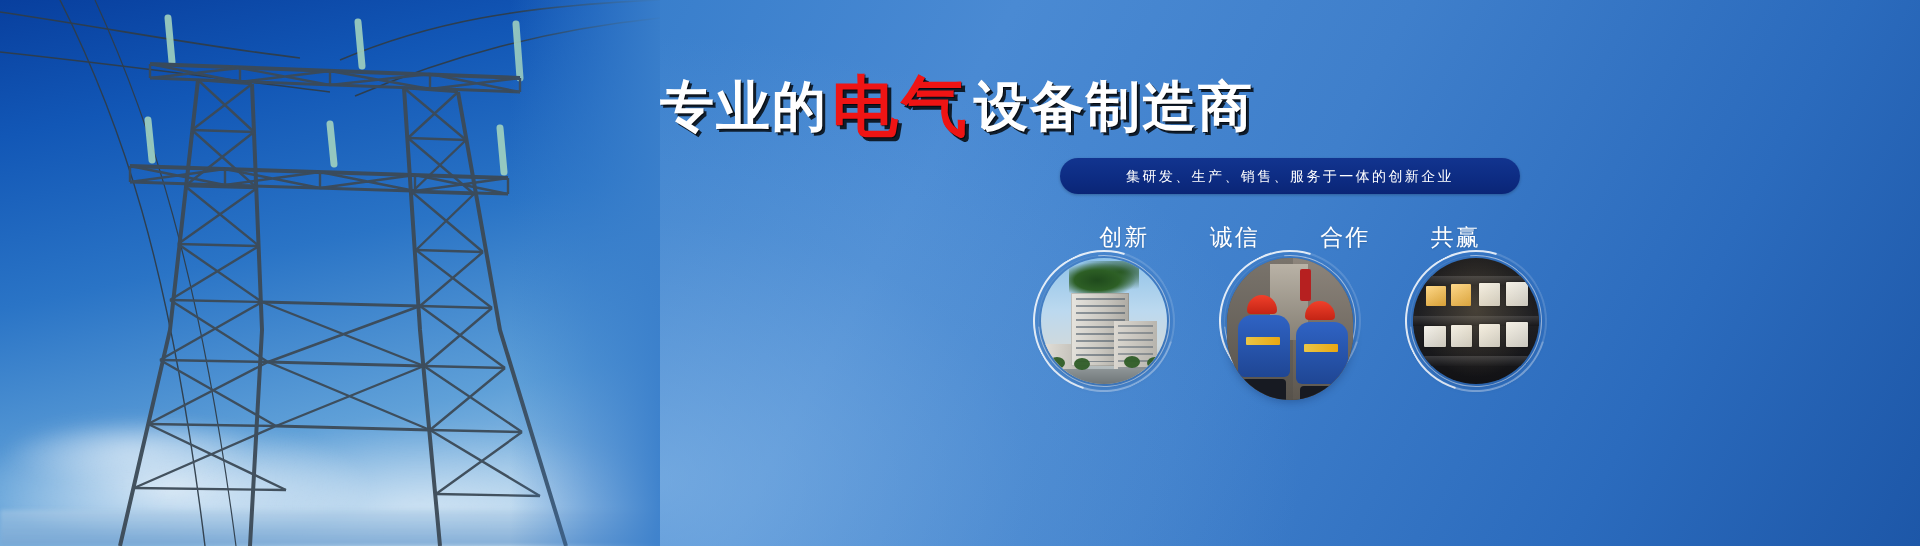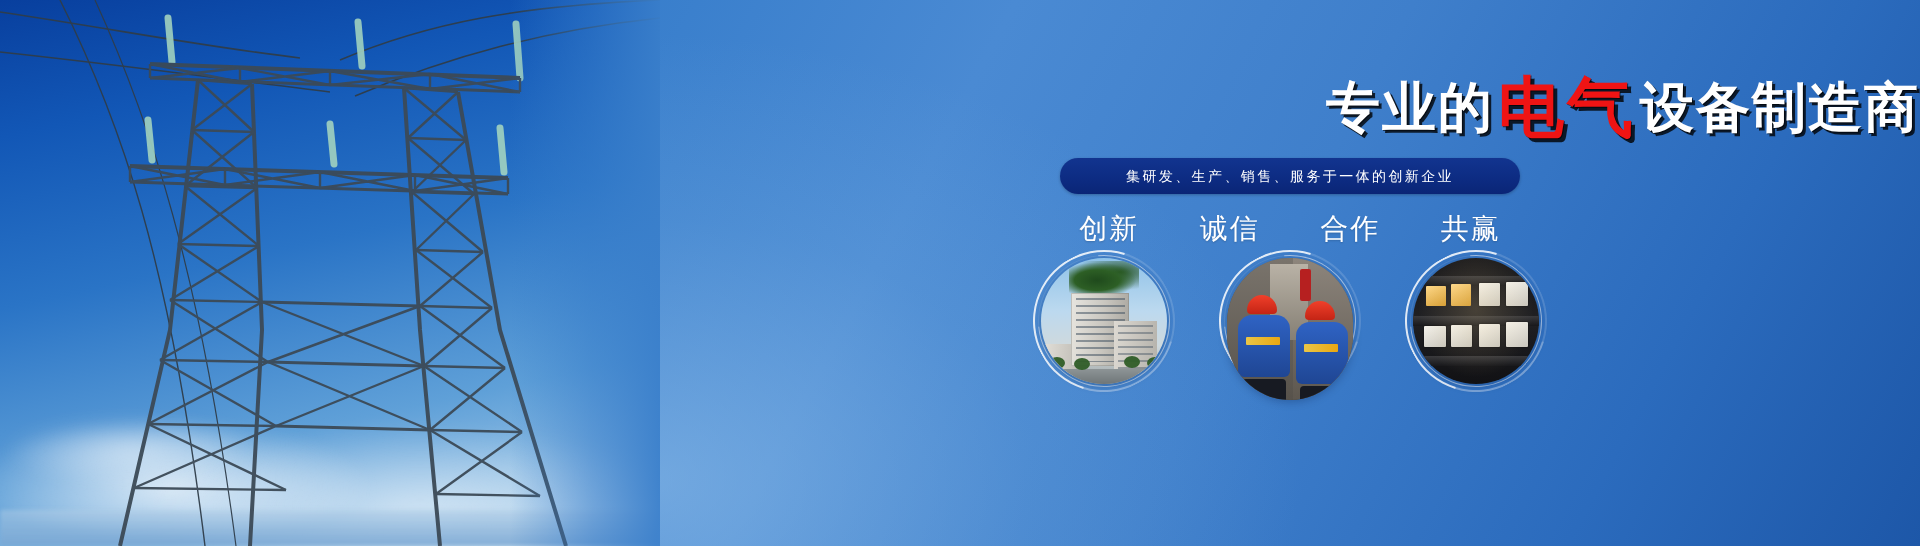--- a/index.html
+++ b/index.html
@@ -31,23 +31,24 @@
   .cloudC{position:absolute;left:0px;bottom:60px;width:260px;height:70px;border-radius:50%;
     background:radial-gradient(ellipse at 50% 50%, rgba(255,255,255,.5), rgba(255,255,255,0) 70%);filter:blur(8px);}
   .ground{position:absolute;left:0;bottom:0;width:660px;height:36px;
     background:linear-gradient(180deg, rgba(175,205,230,.55), rgba(120,165,210,.85));filter:blur(2px);}
   .pylon{position:absolute;left:0;top:0;width:660px;height:546px;}
 
   
   .content{position:absolute;left:660px;top:0;width:1260px;height:546px;}
 
   .headline{
-    position:absolute; left:0; right:0; top:74px; text-align:right;
+    position:absolute; left:0; right:0; top:74px; text-align:left;
     font-size:54px; font-weight:bold; letter-spacing:2px; line-height:1;
     white-space:nowrap;
+    font-family:Liberation Serif, serif;
   }
   .headline .w{
     color:#ffffff;
     text-shadow: 3px 3px 0 rgba(0,0,0,.78), 1px 1px 0 rgba(0,0,0,.6);
   }
   .headline .r{
     color:#ef1414; font-size:66px; font-weight:bold; letter-spacing:3px;
     text-shadow: 4px 4px 0 rgba(0,0,0,.80), 1px 1px 0 rgba(0,0,0,.6);
     vertical-align:-4px; padding:0 4px;
   }
@@ -59,22 +60,22 @@
     background:linear-gradient(180deg,#12348f 0%,#0d2c83 55%,#0a2576 100%);
     color:#ffffff; font-size:14px; letter-spacing:2.4px;
     box-shadow:0 1px 3px rgba(0,0,0,.25);
   }
 
   .keywords{
     position:absolute; left:0; right:0; top:210px; text-align:center;
     white-space:nowrap;
   }
   .keywords .kw{
-    display:inline-block; color:#ffffff; font-size:28px; letter-spacing:2px;
-    margin:0 28px; text-shadow:0 1px 2px rgba(0,0,0,.18);
+    display:inline-block; color:#ffffff; font-size:23px; letter-spacing:2px;
+    margin:12px 28px; text-shadow:0 1px 2px rgba(0,0,0,.18);
   }
 
   .circles{
     position:absolute; left:0; right:0; top:258px; height:180px;
     display:flex; justify-content:center; align-items:flex-start; gap:60px;
   }
   .circle-wrap{position:relative;width:126px;height:180px;}
   .ring{
     position:absolute;left:-8px;top:-8px;width:142px;height:142px;border-radius:50%;
     border:2px solid rgba(255,255,255,.85);

